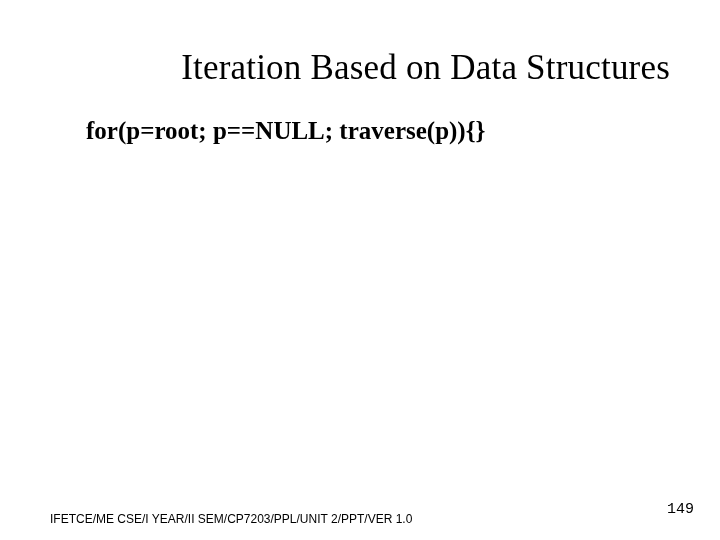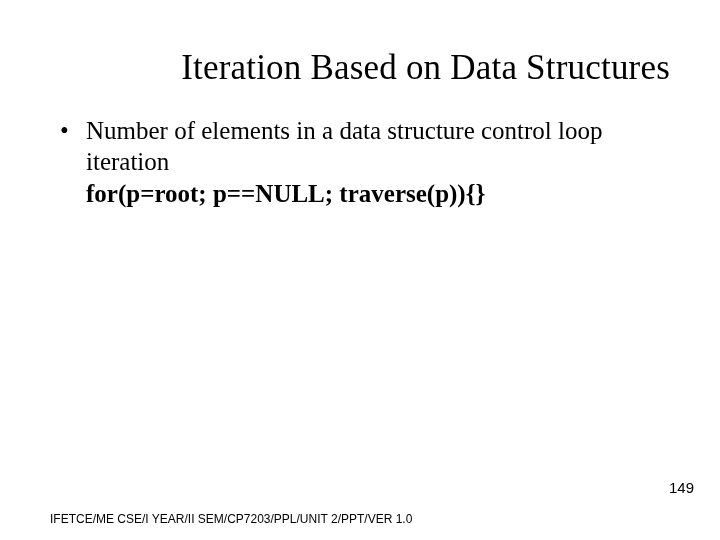--- a/index.html
+++ b/index.html
@@ -53,34 +53,33 @@
   .footer {
     position: absolute;
     bottom: 14px;
     left: 50px;
     font-family: Arial, Helvetica, sans-serif;
     font-size: 12px;
     color: #000;
   }
   .pagenum {
     position: absolute;
-    bottom: 44px;
+    bottom: 22px;
     right: 26px;
-    font-family: Liberation Sans, sans-serif;
+    font-family: Liberation Mono, monospace;
     font-size: 15px;
     color: #000;
   }
   .bold { font-weight: bold; }
 </style>
 </head>
 <body>
 
 <div class="slide">
   <h1 class="title">Iteration Based on Data Structures</h1>
 
   <ul class="bullets">
-    <li>Number of elements in a data structure control loop iteration</li>
   </ul>
   <div class="code-line">for(p=root; p==NULL; traverse(p)){}</div>
 
   <div class="pagenum">149</div>
   <div class="footer">IFETCE/ME CSE/I YEAR/II SEM/CP7203/PPL/UNIT 2/PPT/VER 1.0</div>
 </div>
 
 </body></html>

